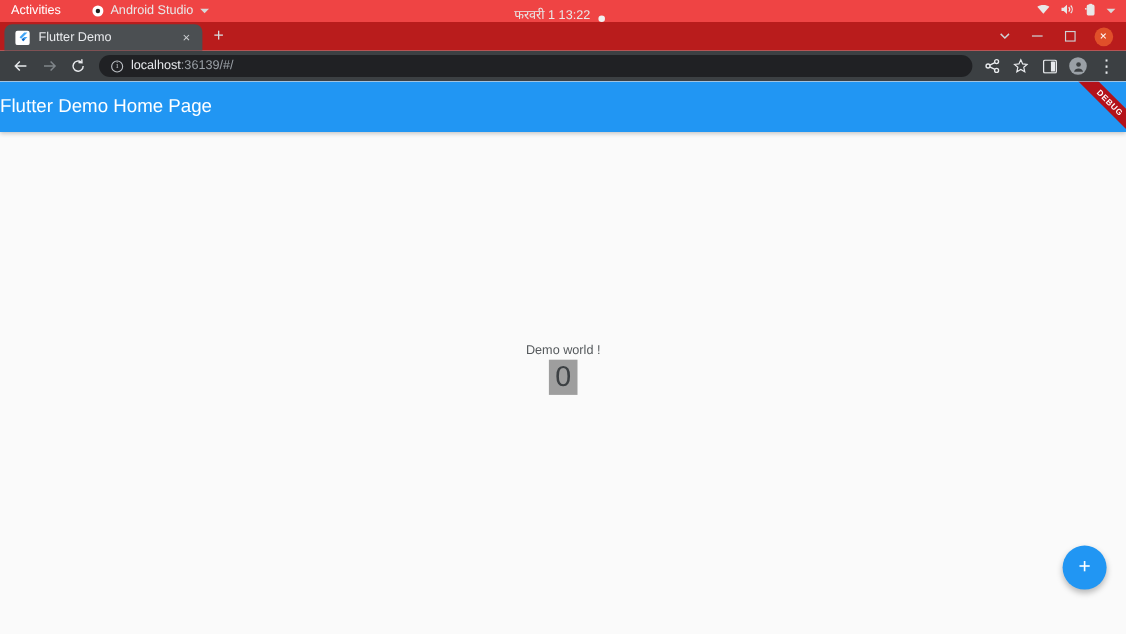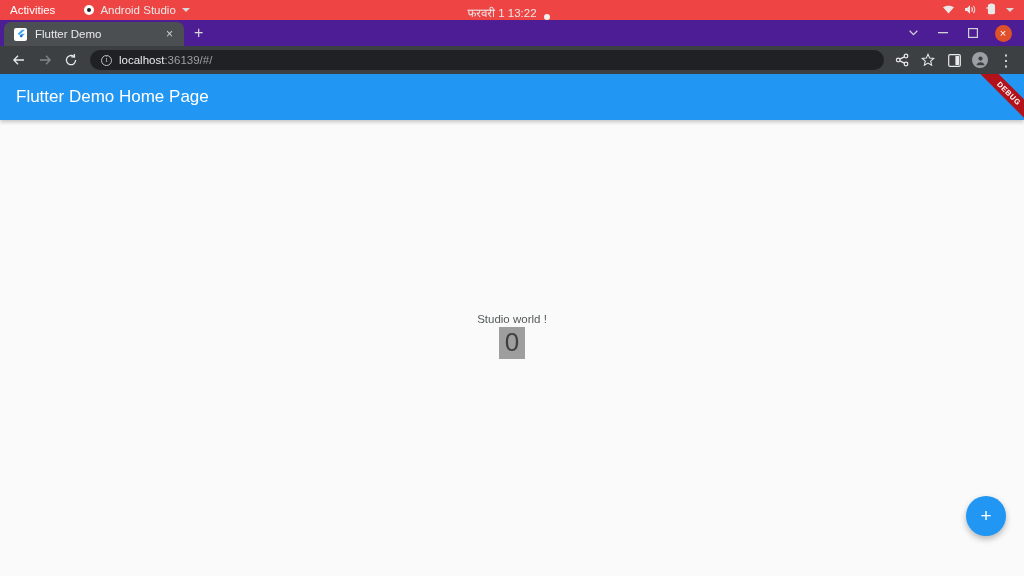--- a/index.html
+++ b/index.html
@@ -39,21 +39,21 @@
   }
   .gnome-center > *{ pointer-events:auto; }
   .rec-dot{ width:6px;height:6px;border-radius:50%;background:#f0f0f0; }
   .gnome-right{
     margin-left:auto; display:flex; align-items:center;
     gap:9px; padding-right:10px;
   }
 
   
   .tabstrip{
-    height:26px; background:#4c1d95;
+    height:26px; background:#b91c1c;
     display:flex; align-items:flex-end; position:relative;justify-content:flex-end;
   }
   .tab{
     height:24px; width:180px; margin-left:4px;
     background:#4b4f52; border-radius:7px 7px 0 0;
     display:flex; align-items:center; gap:8px;
     padding:0 8px 0 10px; color:#e8eaed; font-size:11.5px;
   }
   .favicon{ width:13px;height:13px;background:#ffffff;border-radius:2px;
     display:flex;align-items:center;justify-content:center;flex:none; }
@@ -108,21 +108,21 @@
     width:16px;height:16px;border-radius:50%;background:#9aa0a6;
     display:flex;align-items:center;justify-content:center;
   }
 
   
   .app{
     position:relative; height:478px; background:#fafafa; overflow:hidden;
   }
   .appbar{
     height:46px; background:#2196f3;
-    display:flex; align-items:center; padding-left:16px;
+    display:flex; align-items:center; 
     color:#fff; font-size:17px; position:relative; z-index:3;
     box-shadow:0 2px 4px rgba(0,0,0,0.22);
   }
   .debug-ribbon{
     position:absolute; top:0; right:0;
     width:64px; height:64px; overflow:hidden; z-index:4;
   }
   .debug-ribbon span{
     position:absolute; display:block; width:92px;
     background:#b3121a; color:#fff;
@@ -290,20 +290,20 @@
 
   <div class="appbar">
     <span>Flutter Demo Home Page</span>
   </div>
 
   <div class="debug-ribbon">
     <span>DEBUG</span>
   </div>
 
   <div class="body-area">
-    <div class="hello">Studio world !</div>
+    <div class="hello">Demo world !</div>
     <div class="counter">0</div>
   </div>
 
   <div class="fab">
     <span>+</span>
   </div>
 </div>
 
 </body></html>

